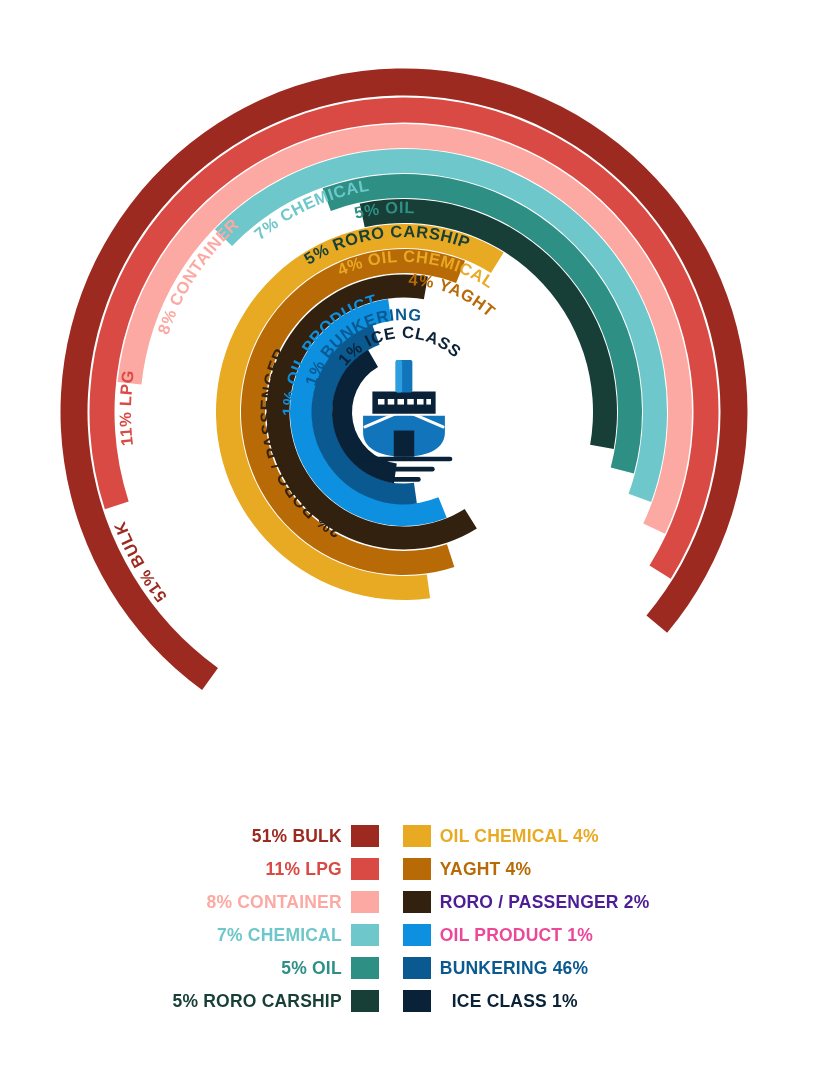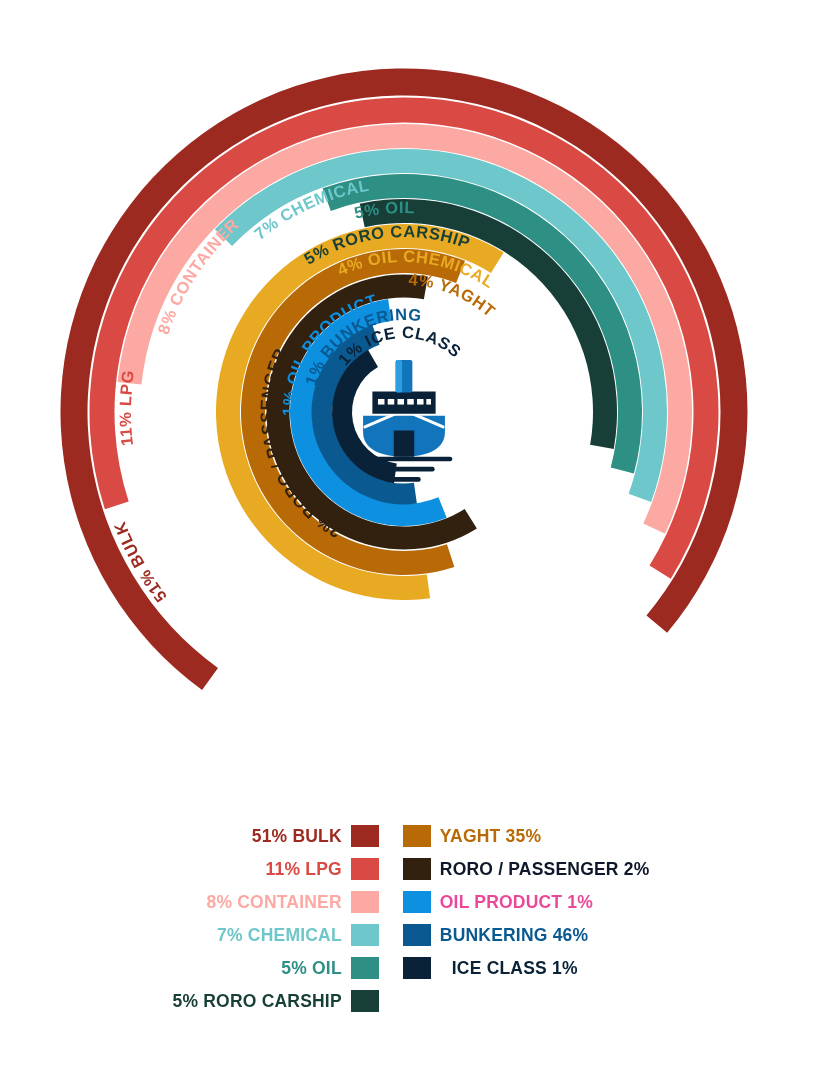--- a/index.html
+++ b/index.html
@@ -159,26 +159,30 @@
         <span class="legend-label" style="color: rgb(46, 143, 133);">5% OIL</span>
         <span class="swatch" style="background: rgb(46, 143, 133);"></span>
       </div>
       <div class="legend-row">
         <span class="legend-label" style="color: rgb(23, 63, 56);">5% RORO CARSHIP</span>
         <span class="swatch" style="background: rgb(23, 63, 56);"></span>
       </div>
     </div>
   <div class="legend-col right">
       <div class="legend-row">
+        <span class="swatch" style="background: rgb(232, 170, 34);"></span>
+        <span class="legend-label" style="color: rgb(232, 170, 34);">OIL CHEMICAL 4%</span>
+      </div>
+      <div class="legend-row">
         <span class="swatch" style="background: rgb(184, 106, 6);"></span>
-        <span class="legend-label" style="color: rgb(184, 106, 6);">YAGHT 35%</span>
+        <span class="legend-label" style="color: rgb(184, 106, 6);">YAGHT 4%</span>
       </div>
       <div class="legend-row">
         <span class="swatch" style="background: rgb(51, 33, 15);"></span>
-        <span class="legend-label" style="color: #0f172a;">RORO / PASSENGER 2%</span>
+        <span class="legend-label" style="color: #4c1d95;">RORO / PASSENGER 2%</span>
       </div>
       <div class="legend-row">
         <span class="swatch" style="background: rgb(13, 144, 224);"></span>
         <span class="legend-label" style="color: #ec4899;">OIL PRODUCT 1%</span>
       </div>
       <div class="legend-row">
         <span class="swatch" style="background: rgb(10, 90, 145);"></span>
         <span class="legend-label" style="color: rgb(10, 90, 145);">BUNKERING 46%</span>
       </div>
       <div class="legend-row">

